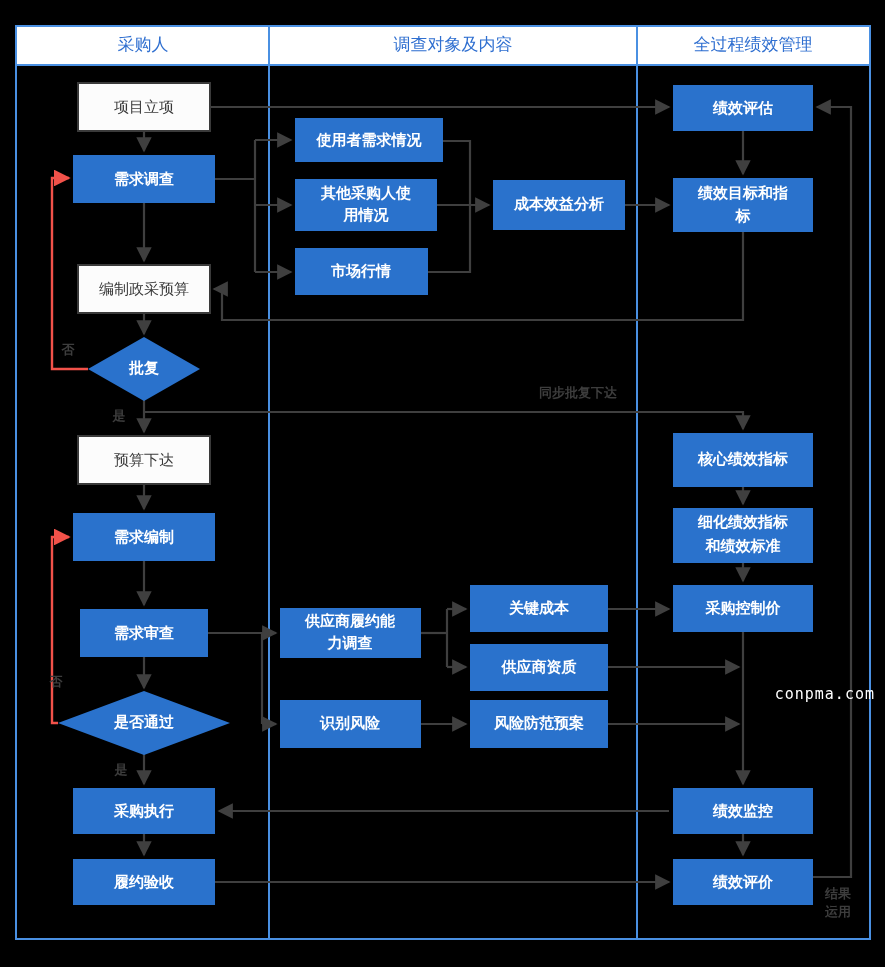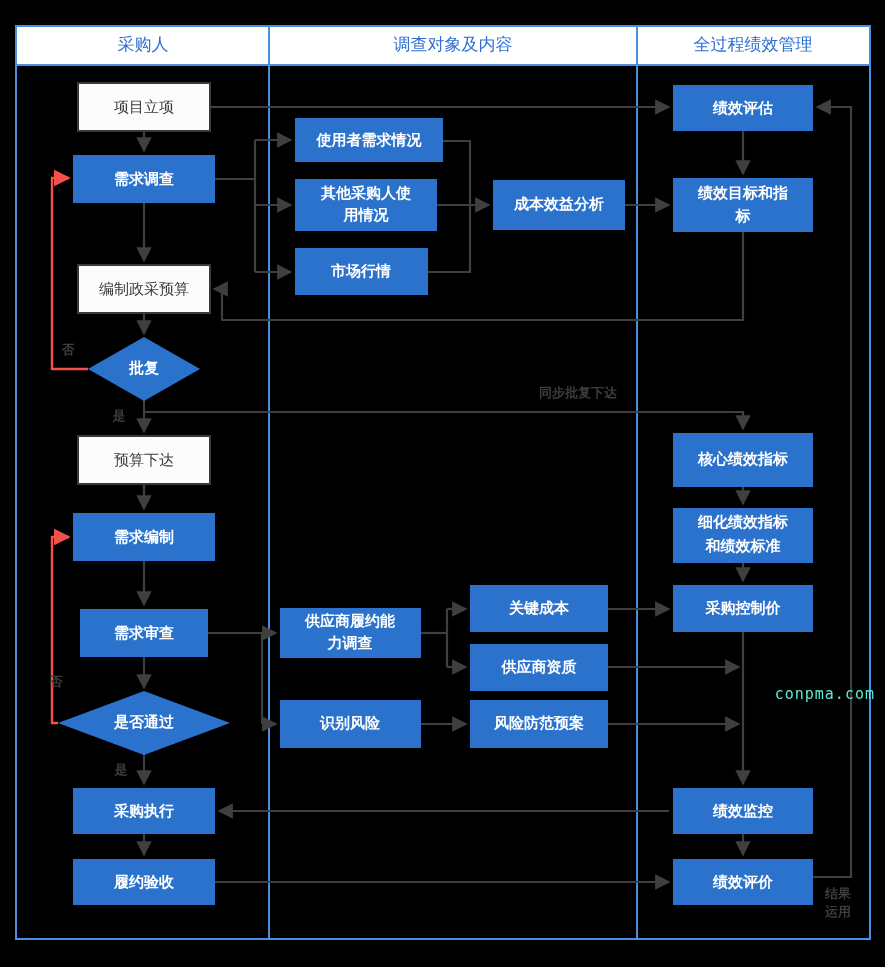--- a/index.html
+++ b/index.html
@@ -38,21 +38,21 @@
     font-size: 13px;
     fill: #3d3d3d;
     text-anchor: middle;
     dominant-baseline: middle;
     font-weight: bold;
   }
   .watermark {
     position: absolute;
     right: 10px;
     bottom: 5px;
-    color: #5eead4;
+    color: #ffffff;
     font-size: 15px;
     font-family: "DejaVu Sans Mono", "Liberation Mono", monospace;
     letter-spacing: 1px;
   }
 </style>
 </head>
 <body>
 
 <div id="stage">
 

